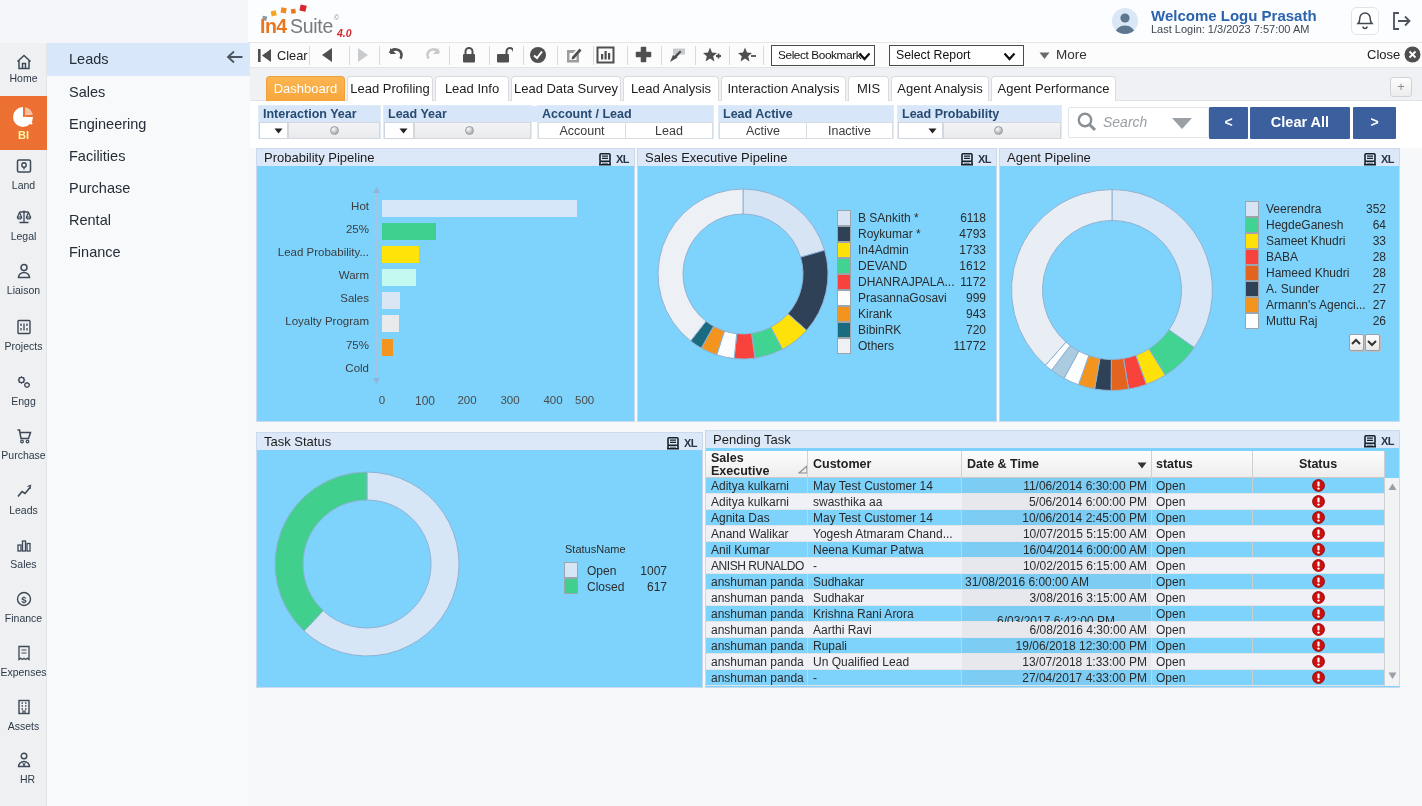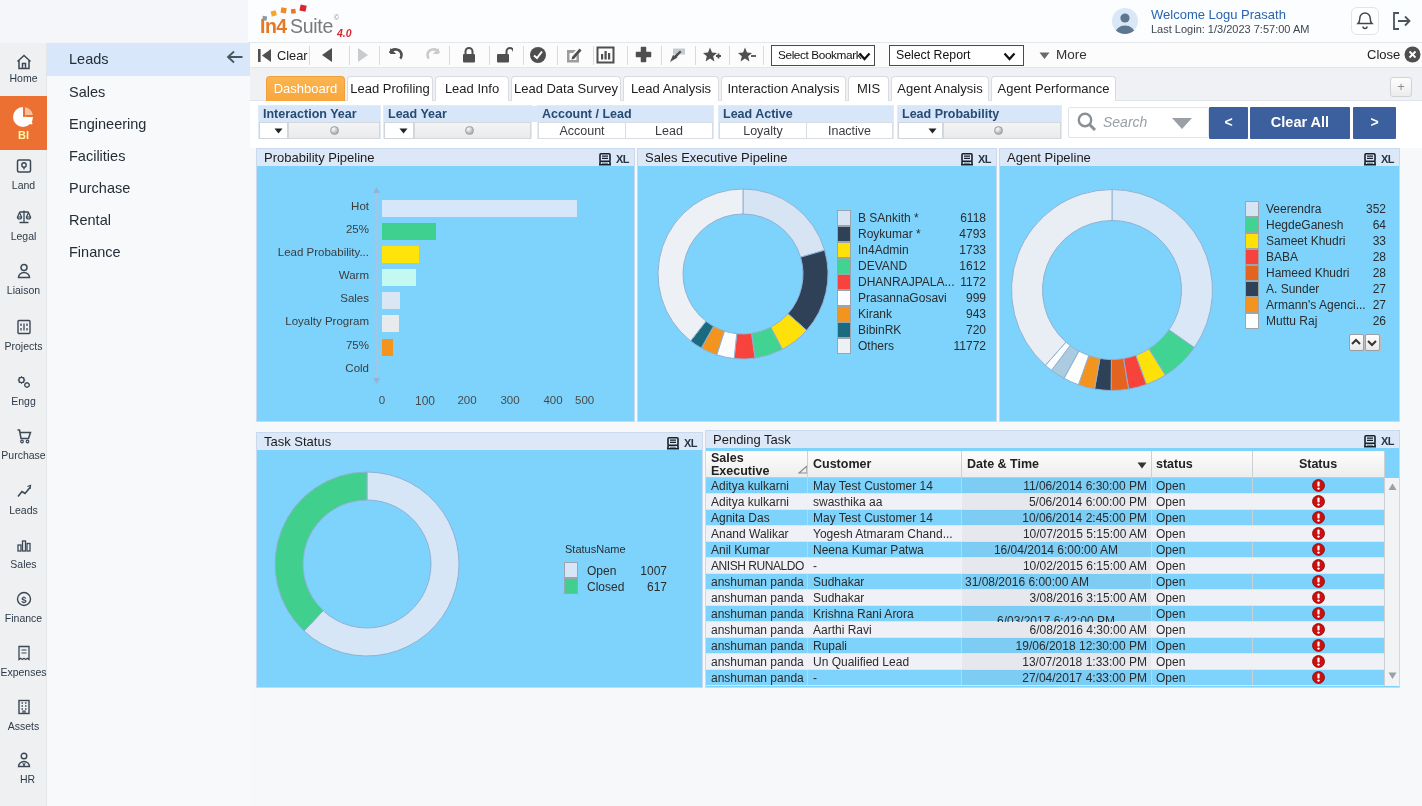--- a/index.html
+++ b/index.html
@@ -43,21 +43,21 @@
 <text x="79" y="34" font-size="10.5" font-weight="bold" font-style="italic" fill="#d7282f">4.0</text>
 </svg>
 </div>
 
 <div class="abs" style="left:1112px;top:8px;width:26px;height:26px;border-radius:50%;background:#d9e7f7;overflow:hidden">
 <svg width="26" height="26">
       <circle cx="13" cy="10" r="4.6" fill="#5d7791"></circle>
       <path d="M3,26 a10,8.5 0 0 1 20,0 Z" fill="#5d7791"></path>
     </svg>
 </div>
-<div class="abs" style="left:1151px;top:7px;font-size:13px;font-weight:normal;color:#2a64ad">Welcome Logu Prasath</div>
+<div class="abs" style="left:1151px;top:7px;font-size:15px;font-weight:bold;color:#2a64ad">Welcome Logu Prasath</div>
 <div class="abs" style="left:1151px;top:23px;font-size:11px;color:#3f4750">Last Login: 1/3/2023 7:57:00 AM</div>
 <div class="abs" style="left:1351px;top:7px;width:28px;height:28px;border:1px solid #e1e4e8;border-radius:6px;background:#fff">
 <svg width="26" height="26" viewBox="0 0 26 26">
       <path d="M13 5 a5.2 5.2 0 0 1 5.2 5.2 c0 3.4 1 4.6 1.8 5.4 h-14 c0.8 -0.8 1.8 -2 1.8 -5.4 A5.2 5.2 0 0 1 13 5 Z" fill="none" stroke="#3f4750" stroke-width="1.5"></path>
       <path d="M11 18.4 a2 2 0 0 0 4 0" fill="none" stroke="#3f4750" stroke-width="1.5"></path>
     </svg>
 </div>
 <div class="abs" style="left:1389px;top:9px;width:24px;height:24px">
 <svg width="24" height="24" viewBox="0 0 24 24">
       <path d="M10 4 H5 V20 H10" fill="none" stroke="#4a5560" stroke-width="1.8"></path>
@@ -274,21 +274,21 @@
 <div class="slider" style="left:288px;top:122px;width:92px"></div>
 <div class="knob" style="left:330px;top:125.5px"></div>
 <div class="fctl" style="left:384px;top:122px;width:30px"></div>
 <svg class="abs" style="left:399px;top:128px" width="9" height="6" viewBox="0 0 9 6">
     <path d="M0.5 0.5 h8 L4.5 5.5 Z" fill="#222"></path>
   </svg>
 <div class="slider" style="left:414px;top:122px;width:117px"></div>
 <div class="knob" style="left:465px;top:125.5px"></div>
 <div class="seg" style="left:538px;top:122px;width:88px">Account</div>
 <div class="seg" style="left:625px;top:122px;width:88px">Lead</div>
-<div class="seg" style="left:719px;top:122px;width:88px">Loyalty</div>
+<div class="seg" style="left:719px;top:122px;width:88px">Active</div>
 <div class="seg" style="left:806px;top:122px;width:87px">Inactive</div>
 <div class="fctl" style="left:898px;top:122px;width:45px"></div>
 <svg class="abs" style="left:928px;top:128px" width="9" height="6" viewBox="0 0 9 6">
     <path d="M0.5 0.5 h8 L4.5 5.5 Z" fill="#222"></path>
   </svg>
 <div class="slider" style="left:943px;top:122px;width:118px"></div>
 <div class="knob" style="left:994px;top:125.5px"></div>
 <div class="abs" style="left:1068px;top:107px;width:141px;height:31px;background:#fff;border:1px solid #e2e6ea;border-radius:2px"></div>
 <svg class="abs" style="left:1076px;top:111px" width="22" height="22" viewBox="0 0 22 22">
     <circle cx="9" cy="9" r="6.2" fill="none" stroke="#8a8f94" stroke-width="2.4"></circle>
@@ -542,21 +542,21 @@
     <svg class="abs" style="left:606px;top:96px" width="13" height="13" viewBox="0 0 13 13">
       <circle cx="6.5" cy="6.5" r="6" fill="#cc0f0f"></circle>
       <circle cx="6.5" cy="6.5" r="6" fill="none" stroke="#8d0606" stroke-width="0.8"></circle>
       <rect x="5.4" y="2.5" width="2.2" height="5" rx="1" fill="#fff"></rect>
       <circle cx="6.5" cy="9.6" r="1.2" fill="#fff"></circle>
     </svg>
     <div class="abs" style="left:256px;top:111px;width:189px;height:16px;background:rgba(110,110,140,0.07)"></div>
     <div class="abs" style="left:0;top:126px;width:678px;height:1px;background:#e2e4e7"></div>
     <div class="tcell" style="left:5px;top:111px;width:96px">Anil Kumar</div>
     <div class="tcell" style="left:107px;top:111px;width:144px">Neena Kumar Patwa</div>
-    <div class="tcell" style="left:259px;top:111px;width:182px;text-align:center">16/04/2014 6:00:00 AM</div>
+    <div class="tcell" style="left:259px;top:111px;width:182px;text-align:right">16/04/2014 6:00:00 AM</div>
     <div class="tcell" style="left:450px;top:111px;width:60px">Open</div>
     <svg class="abs" style="left:606px;top:112px" width="13" height="13" viewBox="0 0 13 13">
       <circle cx="6.5" cy="6.5" r="6" fill="#cc0f0f"></circle>
       <circle cx="6.5" cy="6.5" r="6" fill="none" stroke="#8d0606" stroke-width="0.8"></circle>
       <rect x="5.4" y="2.5" width="2.2" height="5" rx="1" fill="#fff"></rect>
       <circle cx="6.5" cy="9.6" r="1.2" fill="#fff"></circle>
     </svg>
     <div class="abs" style="left:0;top:127px;width:678px;height:16px;background:#f0f1f6"></div>
     <div class="abs" style="left:256px;top:127px;width:189px;height:16px;background:rgba(110,110,140,0.07)"></div>
     <div class="abs" style="left:0;top:142px;width:678px;height:1px;background:#e2e4e7"></div>

